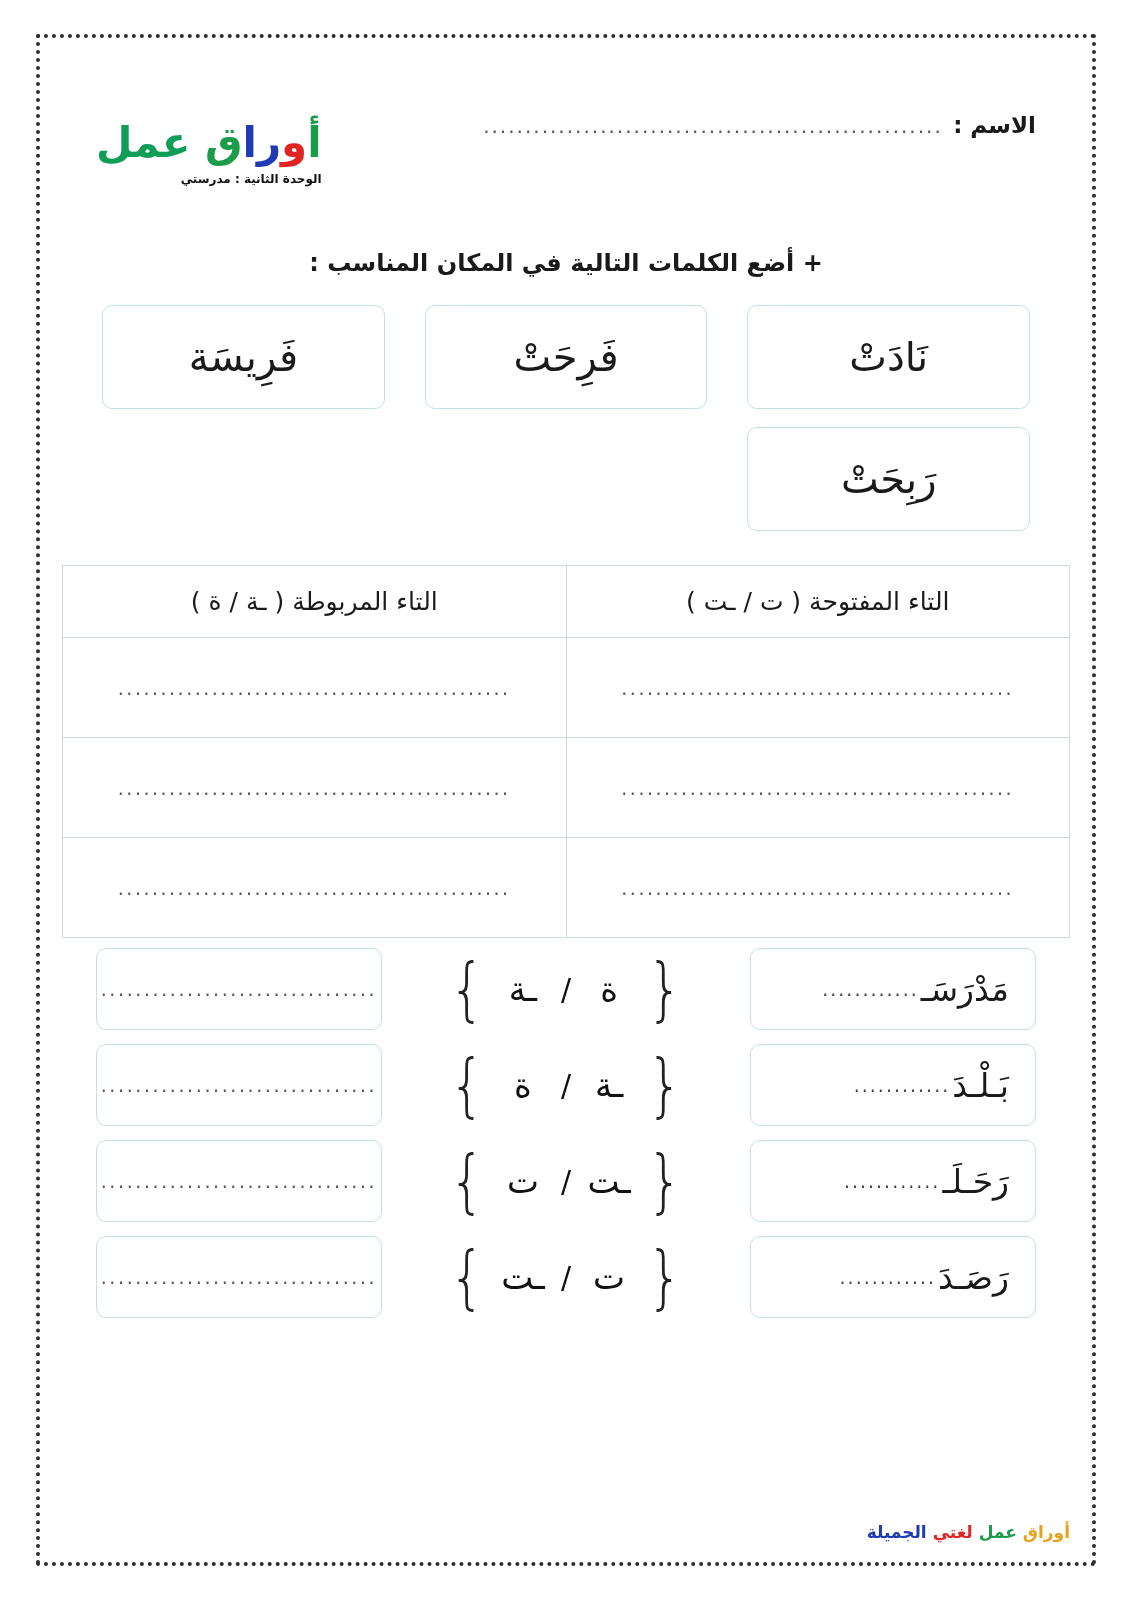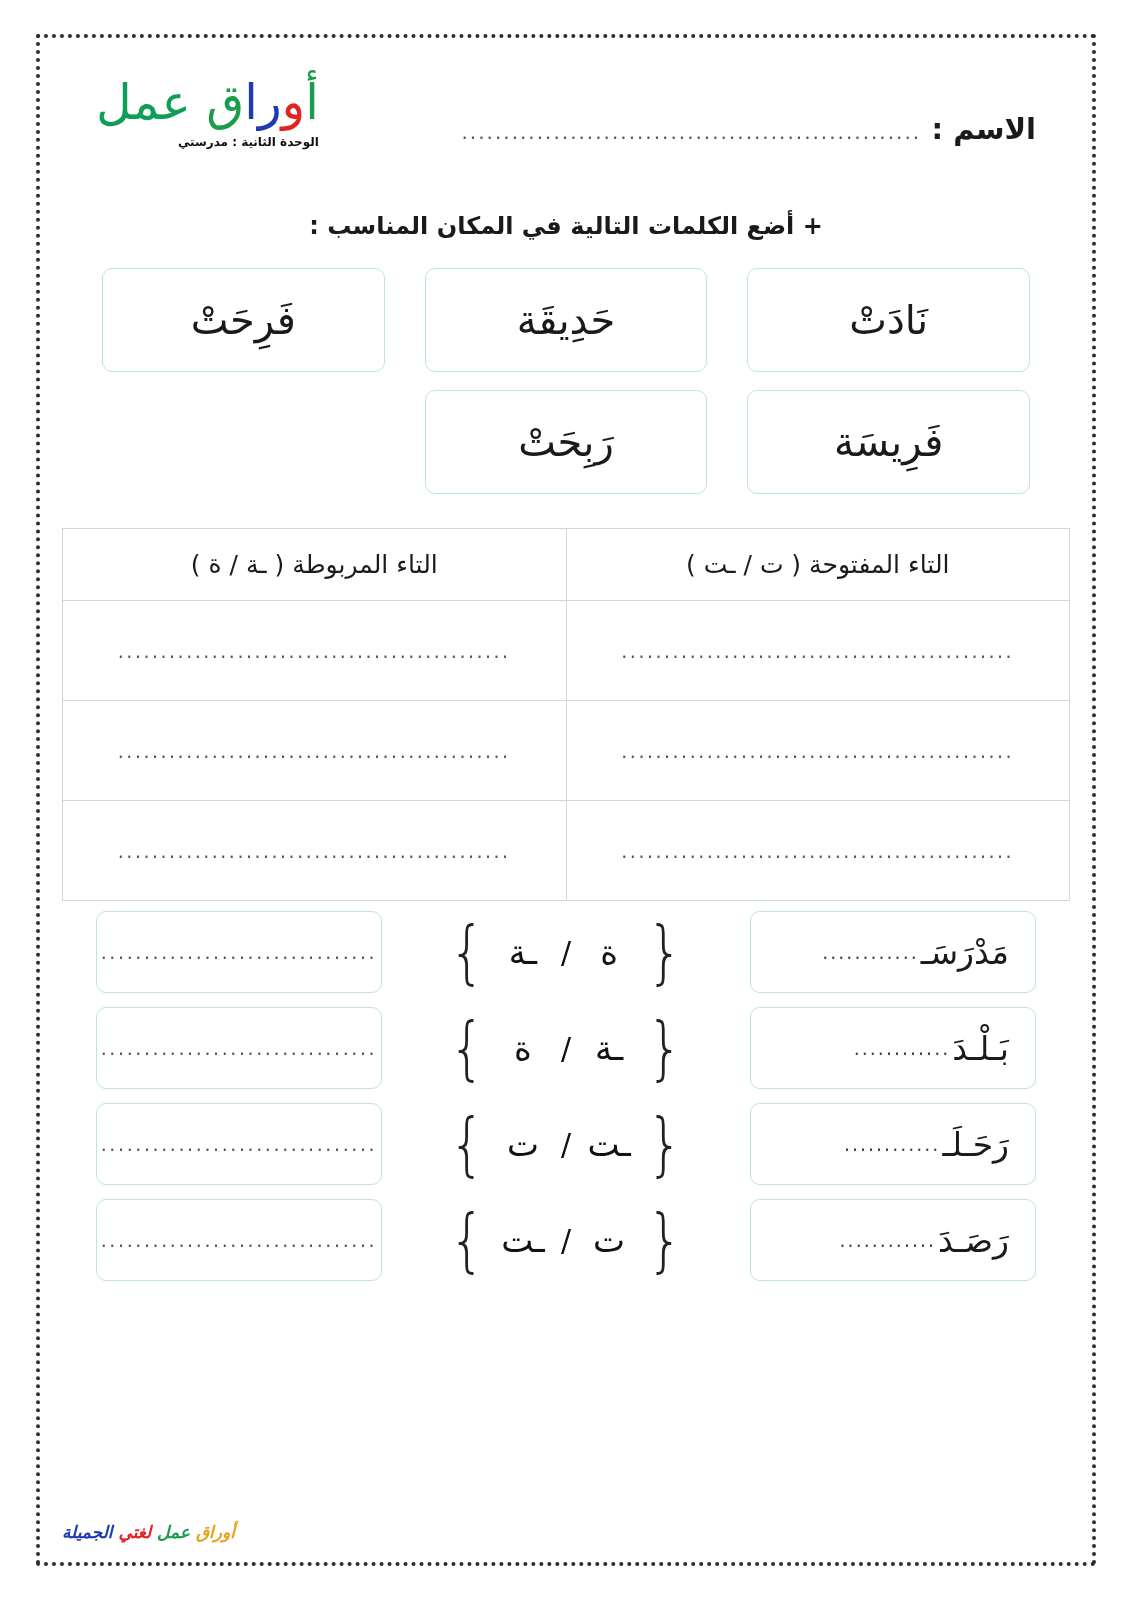--- a/index.html
+++ b/index.html
@@ -48,24 +48,25 @@
     flex-direction: row-reverse;
     align-items: flex-start;
     justify-content: space-between;
     padding: 26px 34px 0 34px;
   }
   .brand {
     text-align: right;
     line-height: 1;
   }
   .brand-title {
-    font-size: 49px;
-    font-weight: normal;
+    font-size: 42px;
+    font-weight: bold;
     letter-spacing: 0px;
     direction: rtl;
+    margin-top: 44px;
   }
   .brand-title .c1 { color: #1a9c4b; }
   .brand-title .c2 { color: #e02424; }
   .brand-title .c3 { color: #1f3bb3; }
   .brand-title .c4 { color: #0f9d58; }
   .brand-sub {
     margin-top: 9px;
     font-size: 12px;
     font-weight: bold;
     color: #111;
@@ -74,21 +75,21 @@
 
   .name-row {
     display: flex;
     flex-direction: row;
     align-items: baseline;
     gap: 10px;
     margin-top: 34px;
     direction: rtl;
   }
   .name-label {
-    font-size: 29px;
+    font-size: 23px;
     font-weight: bold;
     white-space: nowrap;
   }
   .name-dots {
     width: 460px;
     font-size: 20px;
     color: #555;
     letter-spacing: 2px;
     overflow: hidden;
     white-space: nowrap;
@@ -218,26 +219,25 @@
     color: #555;
     letter-spacing: 2.6px;
     direction: ltr;
   }
 
   
   .footer {
     position: absolute;
     bottom: 6px;
     left: 0;
-    right: 12px;
-    text-align: left;
+    right: 0;
+    text-align: right;
     direction: rtl;
     font-size: 17px;
     font-weight: bold;
-    font-style: italic;
   }
   .footer .f1 { color: #e8a11a; }
   .footer .f2 { color: #1a9c4b; }
   .footer .f3 { color: #e02424; }
   .footer .f4 { color: #1f3bb3; }
 </style>
 </head>
 <body>
 
 <div class="page">
@@ -254,21 +254,20 @@
       <div class="name-row">
         <span class="name-label">الاسم :</span>
         <span class="name-dots">............................................................</span>
       </div>
     </div>
 
     <div class="instruction">+ أضع الكلمات التالية في المكان المناسب :</div>
 
     <div class="word-grid">
       <div class="word-card">نَادَتْ</div>
-      <div class="word-card">حَدِيقَة</div>
       <div class="word-card">فَرِحَتْ</div>
       <div class="word-card">فَرِيسَة</div>
       <div class="word-card">رَبِحَتْ</div>
     </div>
 
     <table class="sort-table">
       <thead>
         <tr>
           <th>التاء المفتوحة ( ت / ـت )</th>
           <th>التاء المربوطة ( ـة / ة )</th>

